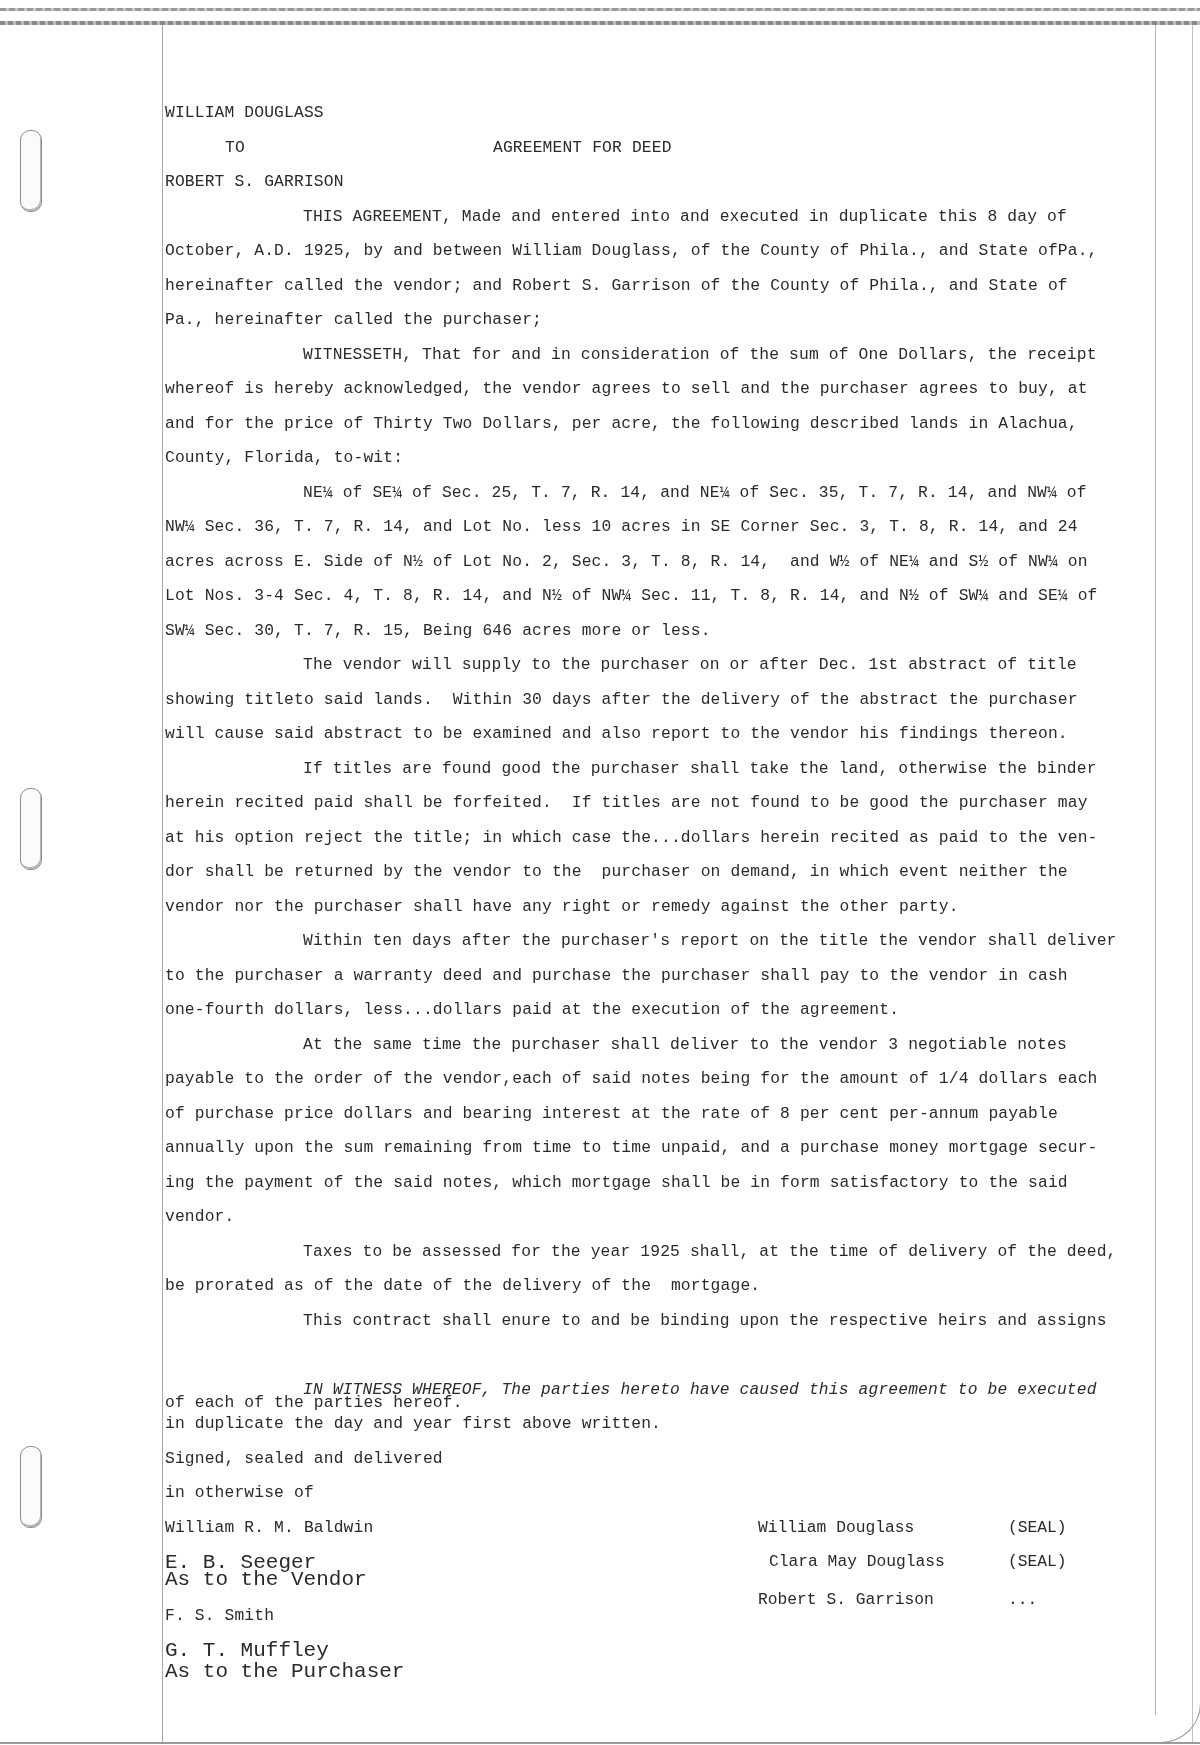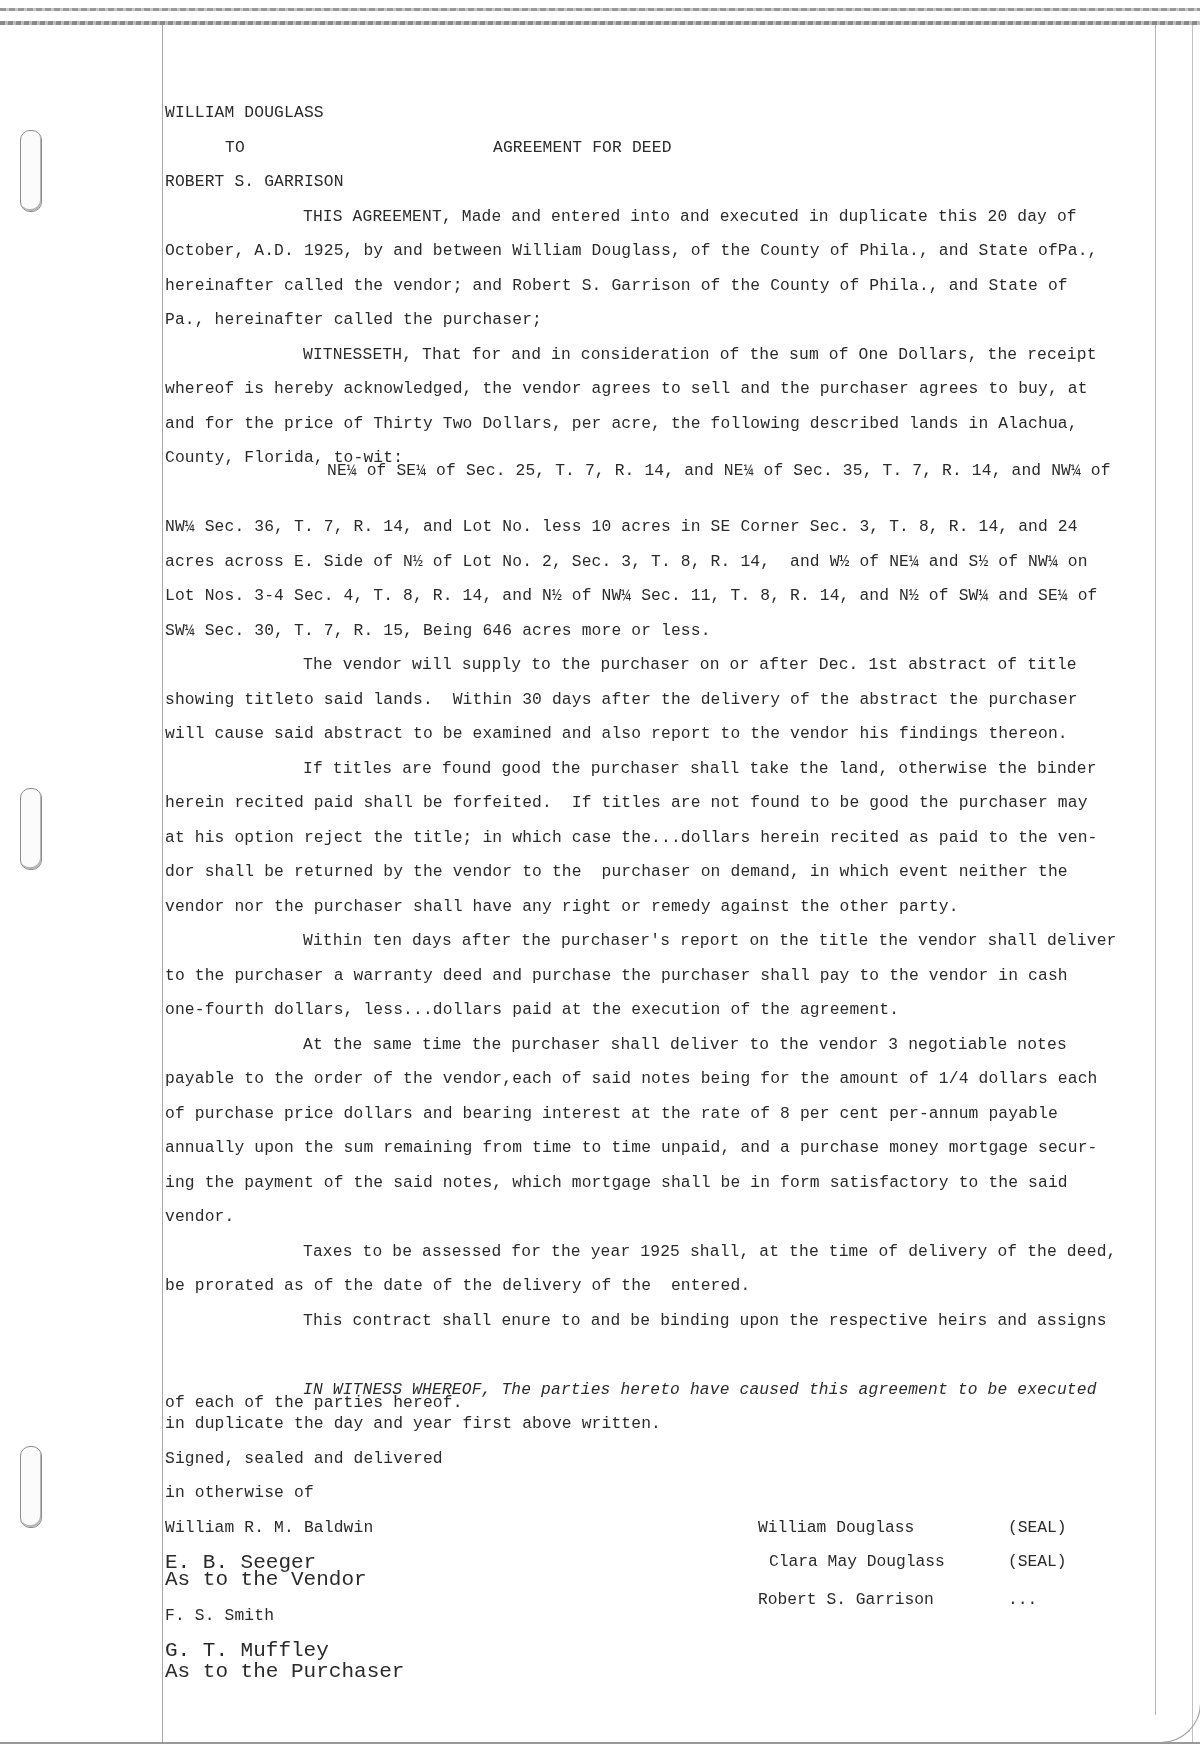--- a/index.html
+++ b/index.html
@@ -86,31 +86,31 @@
 <div class="punch-hole" style="top:130px;"></div>
 <div class="punch-hole" style="top:788px;"></div>
 <div class="punch-hole" style="top:1446px;"></div>
 
 <div class="page">
   <div class="line" style="top:3px;">WILLIAM DOUGLASS</div>
   <div class="line" style="top:38px; left:60px;">TO</div>
   <div class="line" style="top:38px; left:328px;">AGREEMENT FOR DEED</div>
   <div class="line" style="top:72px;">ROBERT S. GARRISON</div>
 
-  <div class="line indent" style="top:107px;">THIS AGREEMENT, Made and entered into and executed in duplicate this 20 day of</div>
+  <div class="line indent" style="top:107px;">THIS AGREEMENT, Made and entered into and executed in duplicate this 8 day of</div>
   <div class="line" style="top:141px;">October, A.D. 1925, by and between William Douglass, of the County of Phila., and State ofPa.,</div>
   <div class="line" style="top:176px;">hereinafter called the vendor; and Robert S. Garrison of the County of Phila., and State of</div>
   <div class="line" style="top:210px;">Pa., hereinafter called the purchaser;</div>
 
   <div class="line indent" style="top:245px;">WITNESSETH, That for and in consideration of the sum of One Dollars, the receipt</div>
   <div class="line" style="top:279px;">whereof is hereby acknowledged, the vendor agrees to sell and the purchaser agrees to buy, at</div>
   <div class="line" style="top:314px;">and for the price of Thirty Two Dollars, per acre, the following described lands in Alachua,</div>
   <div class="line" style="top:348px;">County, Florida, to-wit:</div>
 
-  <div class="line indent" style="top:361px;margin-left:24px;">NE¼ of SE¼ of Sec. 25, T. 7, R. 14, and NE¼ of Sec. 35, T. 7, R. 14, and NW¼ of</div>
+  <div class="line indent" style="top:383px;">NE¼ of SE¼ of Sec. 25, T. 7, R. 14, and NE¼ of Sec. 35, T. 7, R. 14, and NW¼ of</div>
   <div class="line" style="top:417px;">NW¼ Sec. 36, T. 7, R. 14, and Lot No. less 10 acres in SE Corner Sec. 3, T. 8, R. 14, and 24</div>
   <div class="line" style="top:452px;">acres across E. Side of N½ of Lot No. 2, Sec. 3, T. 8, R. 14,  and W½ of NE¼ and S½ of NW¼ on</div>
   <div class="line" style="top:486px;">Lot Nos. 3-4 Sec. 4, T. 8, R. 14, and N½ of NW¼ Sec. 11, T. 8, R. 14, and N½ of SW¼ and SE¼ of</div>
   <div class="line" style="top:521px;">SW¼ Sec. 30, T. 7, R. 15, Being 646 acres more or less.</div>
 
   <div class="line indent" style="top:555px;">The vendor will supply to the purchaser on or after Dec. 1st abstract of title</div>
   <div class="line" style="top:590px;">showing titleto said lands.  Within 30 days after the delivery of the abstract the purchaser</div>
   <div class="line" style="top:624px;">will cause said abstract to be examined and also report to the vendor his findings thereon.</div>
 
   <div class="line indent" style="top:659px;">If titles are found good the purchaser shall take the land, otherwise the binder</div>
@@ -124,21 +124,21 @@
   <div class="line" style="top:900px;">one-fourth dollars, less...dollars paid at the execution of the agreement.</div>
 
   <div class="line indent" style="top:935px;">At the same time the purchaser shall deliver to the vendor 3 negotiable notes</div>
   <div class="line" style="top:969px;">payable to the order of the vendor,each of said notes being for the amount of 1/4 dollars each</div>
   <div class="line" style="top:1004px;">of purchase price dollars and bearing interest at the rate of 8 per cent per-annum payable</div>
   <div class="line" style="top:1038px;">annually upon the sum remaining from time to time unpaid, and a purchase money mortgage secur-</div>
   <div class="line" style="top:1073px;">ing the payment of the said notes, which mortgage shall be in form satisfactory to the said</div>
   <div class="line" style="top:1107px;">vendor.</div>
 
   <div class="line indent" style="top:1142px;">Taxes to be assessed for the year 1925 shall, at the time of delivery of the deed,</div>
-  <div class="line" style="top:1176px;">be prorated as of the date of the delivery of the  entered.</div>
+  <div class="line" style="top:1176px;">be prorated as of the date of the delivery of the  mortgage.</div>
 
   <div class="line indent" style="top:1211px;">This contract shall enure to and be binding upon the respective heirs and assigns</div>
   <div class="line" style="top:1245px;margin-top:48px;">of each of the parties hereof.</div>
 
   <div class="line indent" style="top:1280px;font-style:italic;">IN WITNESS WHEREOF, The parties hereto have caused this agreement to be executed</div>
   <div class="line" style="top:1314px;">in duplicate the day and year first above written.</div>
   <div class="line" style="top:1349px;">Signed, sealed and delivered</div>
   <div class="line" style="top:1383px;">in otherwise of</div>
 
   <div class="line" style="top:1418px;">William R. M. Baldwin</div>

